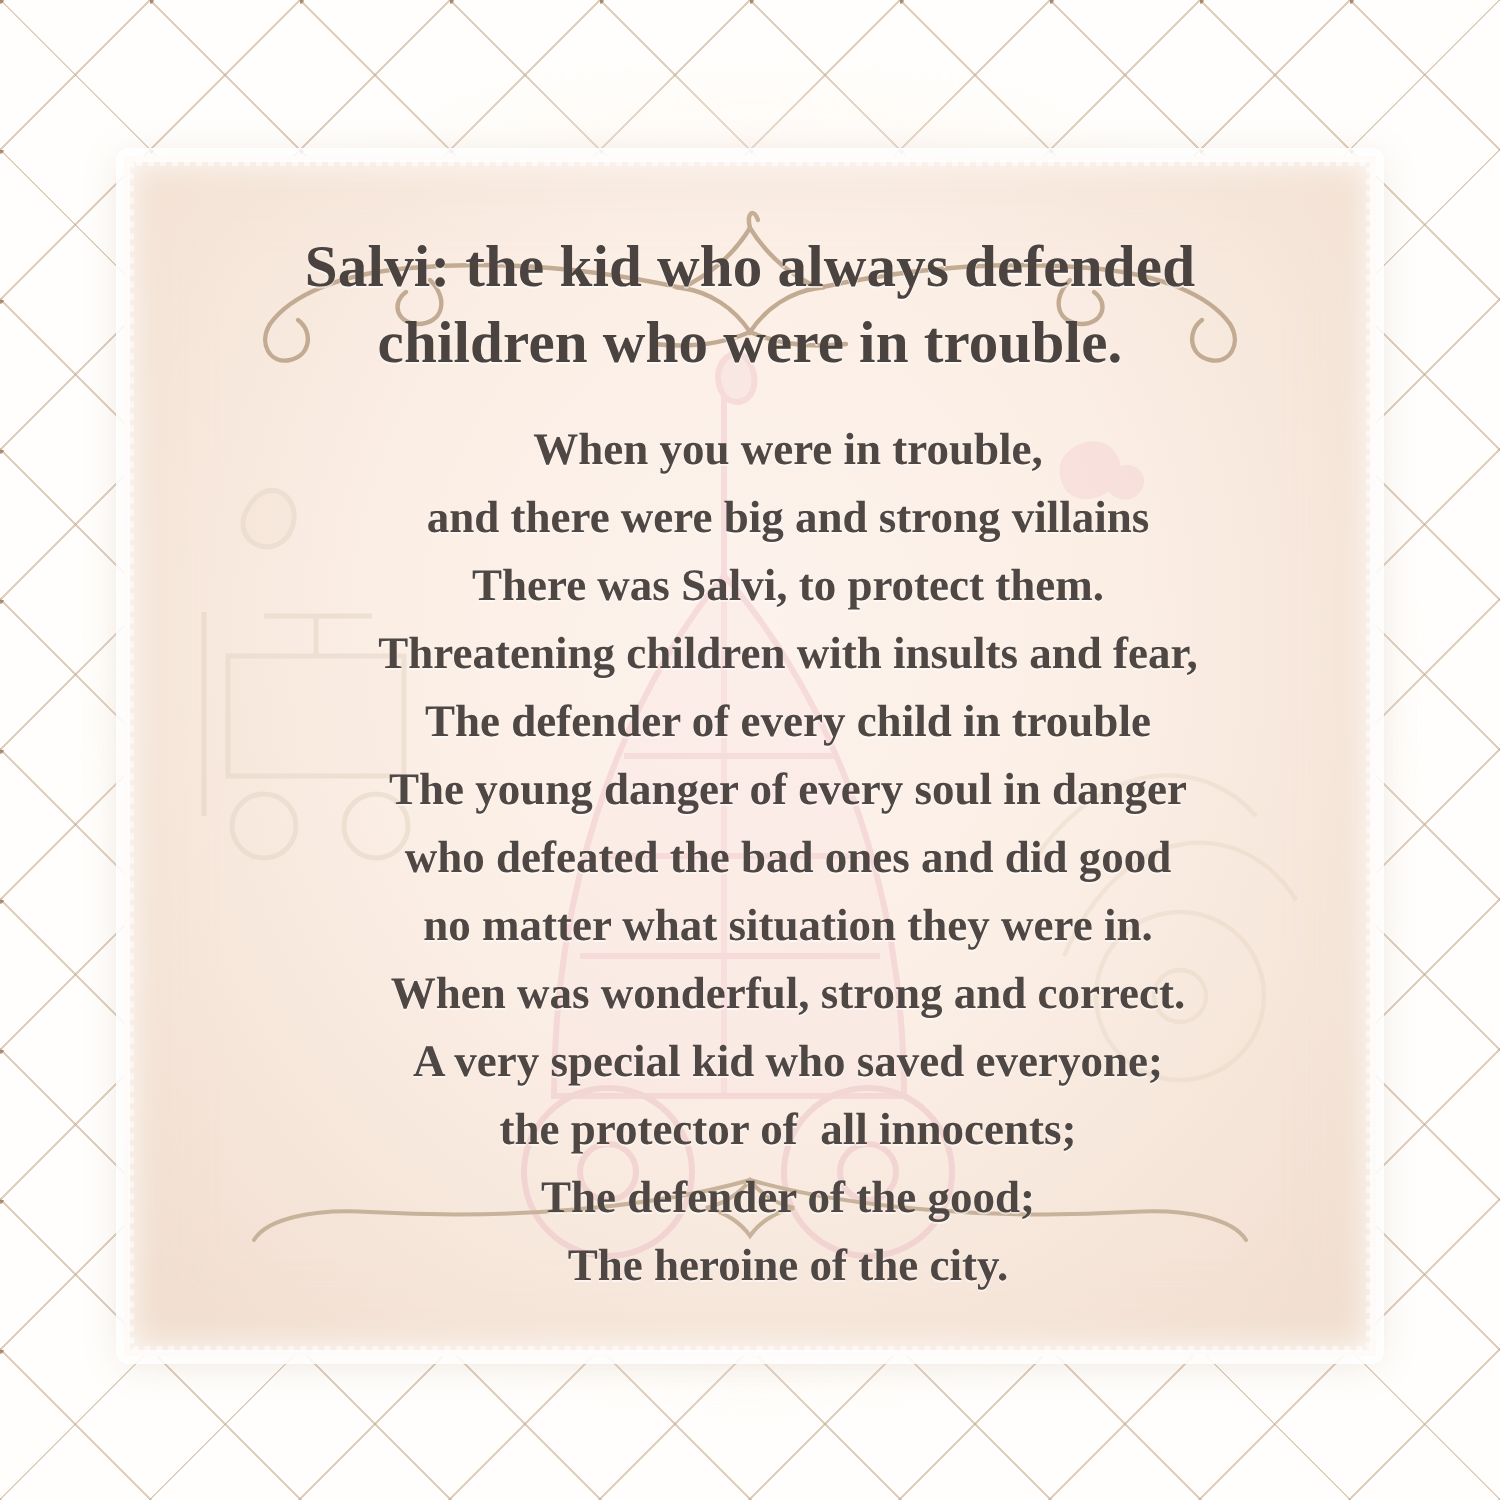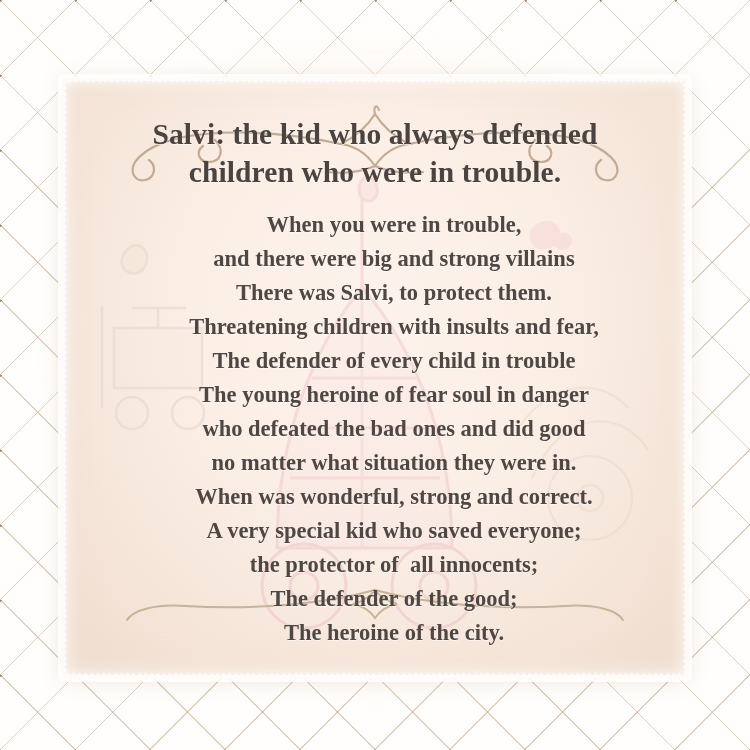--- a/index.html
+++ b/index.html
@@ -231,21 +231,21 @@
     <div class="title">
       <span class="line">Salvi: the kid who always defended</span>
       <span class="line">children who were in trouble.</span>
     </div>
     <div class="body">
       <span class="line">When you were in trouble,</span>
       <span class="line">and there were big and strong villains</span>
       <span class="line">There was Salvi, to protect them.</span>
       <span class="line">Threatening children with insults and fear,</span>
       <span class="line">The defender of every child in trouble</span>
-      <span class="line">The young heroine of fear soul in danger</span>
+      <span class="line">The young danger of every soul in danger</span>
       <span class="line">who defeated the bad ones and did good</span>
       <span class="line">no matter what situation they were in.</span>
       <span class="line">When was wonderful, strong and correct.</span>
       <span class="line">A very special kid who saved everyone;</span>
       <span class="line">the protector of  all innocents;</span>
       <span class="line">The defender of the good;</span>
       <span class="line">The heroine of the city.</span>
     </div>
   </div>
 

